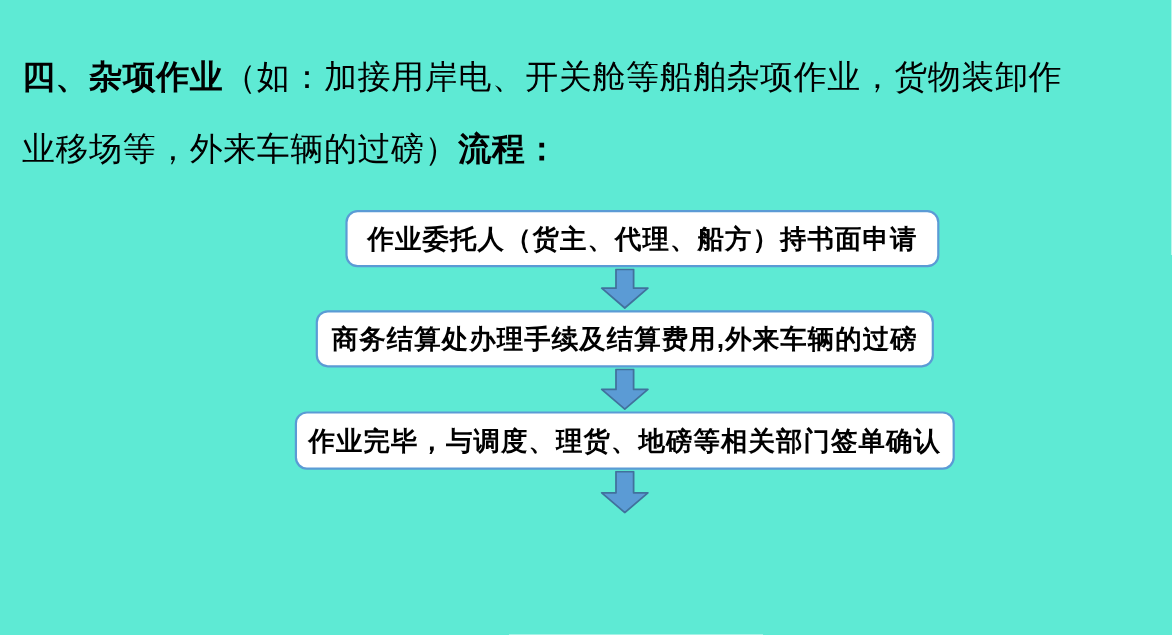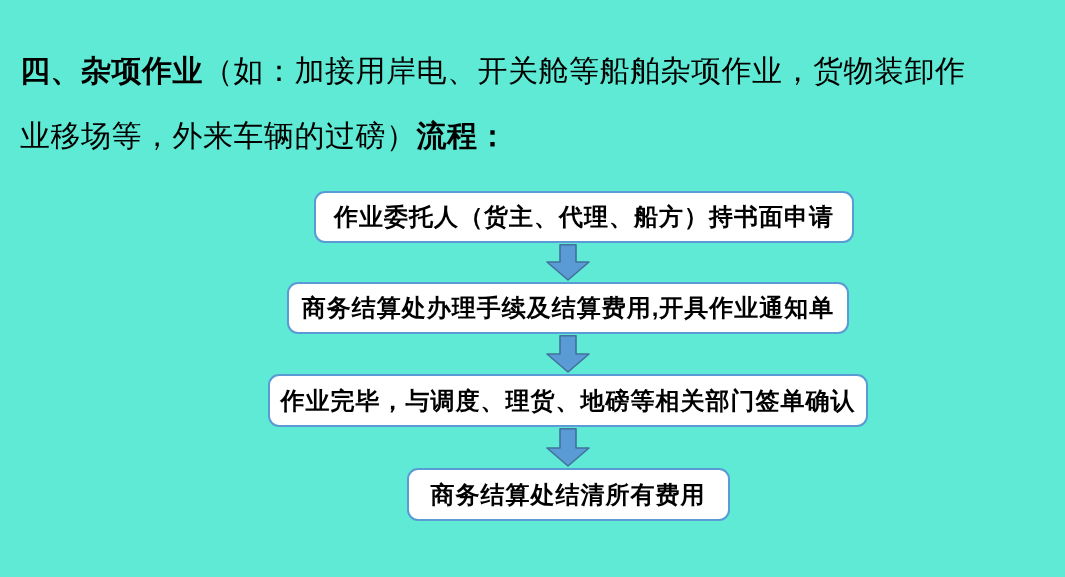--- a/index.html
+++ b/index.html
@@ -68,33 +68,30 @@
 
     <div class="fc-box" style="width:540px;height:52px;margin-left:32px;">
       <span>作业委托人（货主、代理、船方）持书面申请</span>
     </div>
 
     <svg class="fc-arrow" width="46" height="37" viewBox="0 0 46 37">
       <path d="M15 0.8 L31 0.8 L31 18 L44 18 L23 36 L2 18 L15 18 Z" fill="#5B9BD5" stroke="#41719C" stroke-width="1.6" stroke-linejoin="round"></path>
     </svg>
 
     <div class="fc-box" style="width:562px;height:52px;">
-      <span>商务结算处办理手续及结算费用,开具作业通知单</span>
+      <span>商务结算处办理手续及结算费用,外来车辆的过磅</span>
     </div>
 
     <svg class="fc-arrow" width="46" height="38" viewBox="0 0 46 38">
       <path d="M15 0.8 L31 0.8 L31 19 L44 19 L23 37 L2 19 L15 19 Z" fill="#5B9BD5" stroke="#41719C" stroke-width="1.6" stroke-linejoin="round"></path>
     </svg>
 
     <div class="fc-box" style="width:600px;height:53px;">
       <span>作业完毕，与调度、理货、地磅等相关部门签单确认</span>
     </div>
 
     <svg class="fc-arrow" width="46" height="39" viewBox="0 0 46 39">
       <path d="M15 0.8 L31 0.8 L31 20 L44 20 L23 38 L2 20 L15 20 Z" fill="#5B9BD5" stroke="#41719C" stroke-width="1.6" stroke-linejoin="round"></path>
     </svg>
 
-    <div class="fc-box" style="width:323px;height:53px;">
-      <span>商务结算处结清所有费用</span>
-    </div>
 
   </div>
 </div>
 
 </body></html>

